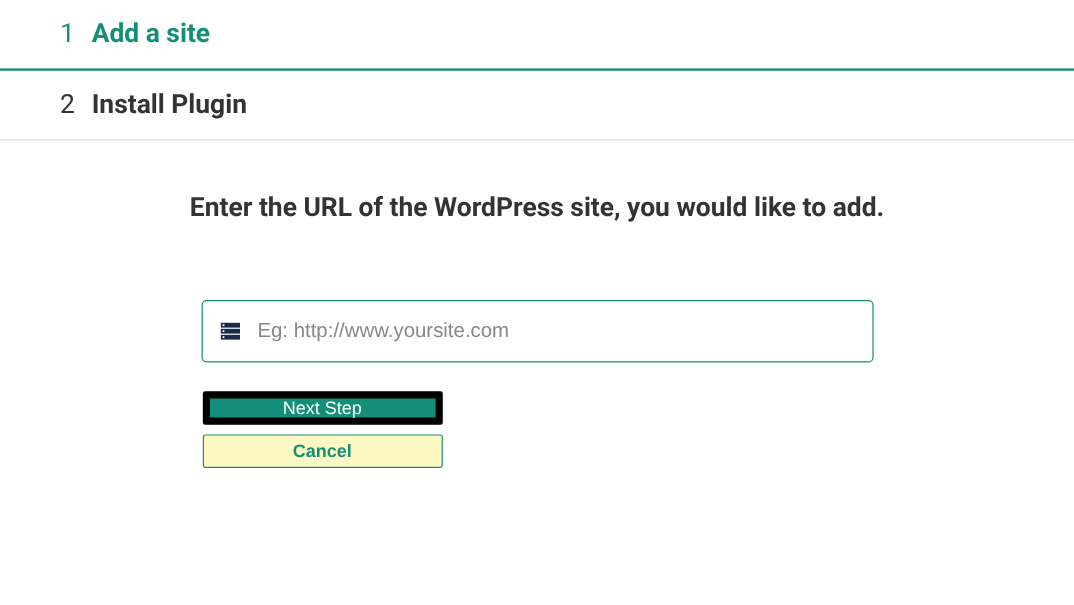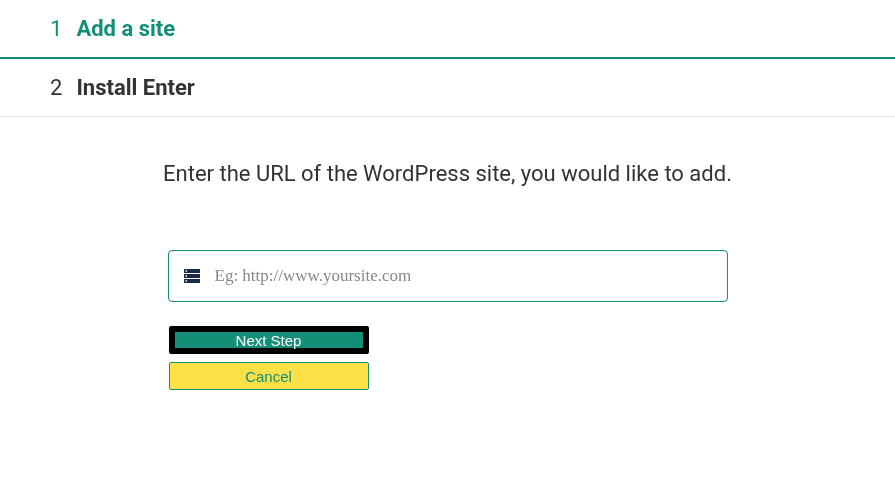--- a/index.html
+++ b/index.html
@@ -43,21 +43,21 @@
     .step-row.inactive .step-number,
     .step-row.inactive .step-label {
       color: #333333;
     }
     .content {
       padding: 40px 0 0 0;
       text-align: center;
     }
     .instruction {
       font-size: 22px;
-      font-weight: 400;
+      font-weight: 700;
       color: #333333;
       line-height: 1.5;
       max-width: 620px;
       margin: 0 auto 60px auto;
     }
     .input-wrapper {
       width: 560px;
       height: 52px;
       margin: 0 auto 24px auto;
       border: 1px solid #148f77;
@@ -72,21 +72,20 @@
       height: 18px;
       flex-shrink: 0;
     }
     .url-input {
       border: none;
       outline: none;
       flex: 1;
       font-size: 17px;
       color: #0f766e;
       background: transparent;
-      font-family: Liberation Serif, serif;
     }
     .url-input::placeholder {
       color: #888888;
     }
     .button-container {
       width: 560px;
       margin: 0 auto;
       display: flex;
       flex-direction: column;
       gap: 8px;
@@ -102,36 +101,37 @@
       display: flex;
       align-items: center;
       justify-content: center;
     }
     .btn-primary {
       background: #148f77;
       color: #ffffff;
       border: 6px solid #000000;
     }
     .btn-secondary {
-      background: #fde047;
+      background: #fef9c3;
       color: #148f77;
       border: 1px solid #148f77;
+      font-weight: bold;
     }
   </style>
 </head>
 <body>
 
 <div class="steps-container">
   <div class="step-row active">
     <span class="step-number">1</span>
     <span class="step-label">Add a site</span>
   </div>
   <div class="step-row inactive">
     <span class="step-number">2</span>
-    <span class="step-label">Install Enter</span>
+    <span class="step-label">Install Plugin</span>
   </div>
 </div>
 
 <div class="content">
   <div class="instruction">Enter the URL of the WordPress site, you would like to add.</div>
 
   <div class="input-wrapper">
     <span class="server-icon">
       <svg viewBox="0 0 18 18" width="18" height="18">
         <rect x="1" y="2" width="16" height="4" fill="#1a2a4a"></rect>

